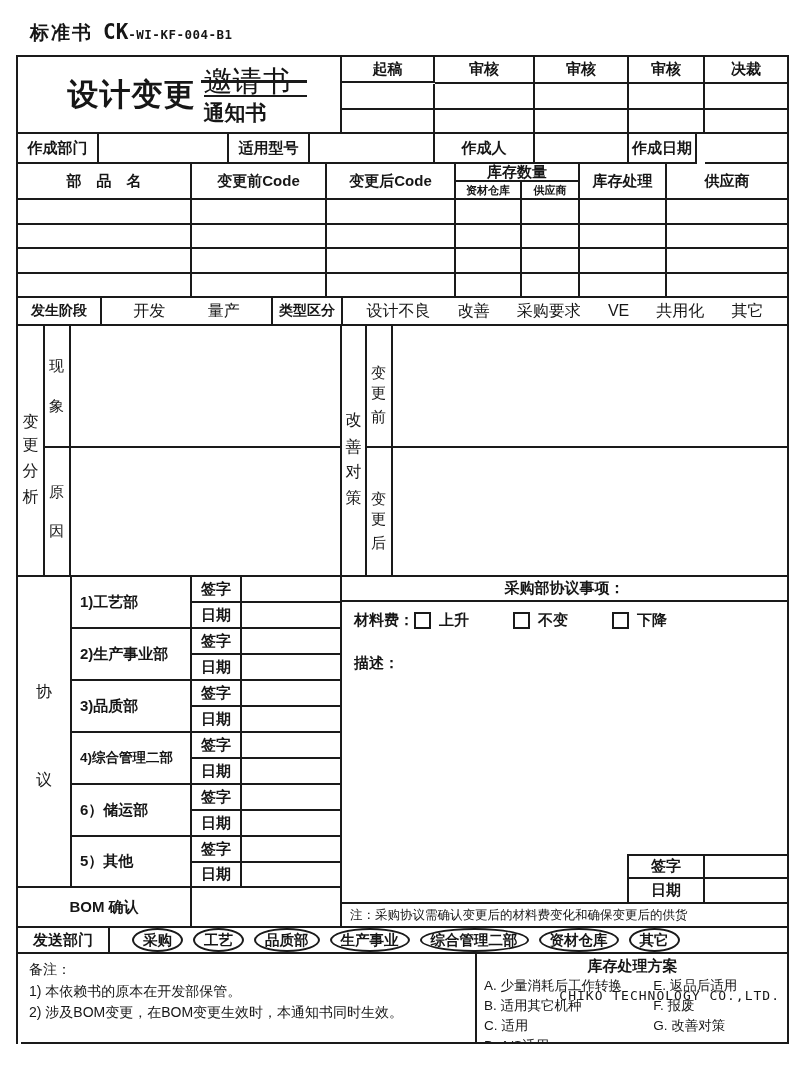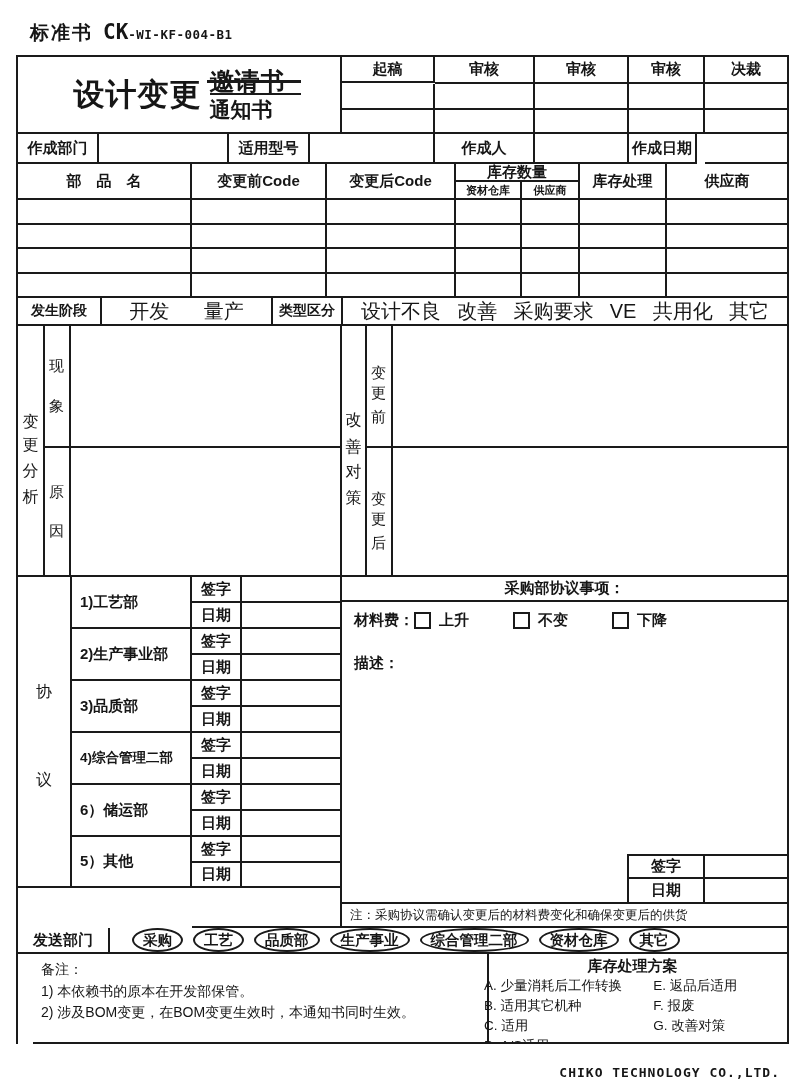--- a/index.html
+++ b/index.html
@@ -19,42 +19,42 @@
   .small{font-size:11px;}
   .left{justify-content:flex-start;padding-left:8px;}
   .vtext{writing-mode:vertical-lr;text-orientation:upright;line-height:1;}
   .ls2{letter-spacing:1.6em;}
   .ls3{letter-spacing:2.6em;}
   .ls4{letter-spacing:1.5em;}
   .ls5{letter-spacing:2.2em;}
   .titlebox{flex-direction:row;gap:8px;text-align:right;}
   .title-main{font-size:31px;font-weight:700;letter-spacing:1px;}
   .title-col{display:flex;flex-direction:column;align-items:flex-start;line-height:1.25;}
-  .strike{position:relative;font-size:25px;font-weight:700;}
+  .strike{position:relative;font-size:29px;font-weight:400;}
   .strike::after{content:"";position:absolute;left:-3px;right:-16px;top:46%;border-top:3px solid #1a1a1a;}
   .strike::before{content:"";position:absolute;left:0;right:-16px;top:88%;border-top:2px solid #1a1a1a;}
   .title-sub{font-size:21px;font-weight:700;}
-  .opts{justify-content:space-around;padding:0 10px;font-size:20px;}
+  .opts{justify-content:space-around;padding:0 10px;font-size:16px;}
   .opts span{white-space:nowrap;}
   .purchase-content{flex-direction:column;align-items:flex-start;justify-content:flex-start;padding:9px 12px;}
   .matrow{display:flex;align-items:center;font-weight:700;font-size:15px;white-space:nowrap;}
   .matrow .gap{display:inline-block;width:44px;}
   .cbx{display:inline-block;width:13px;height:13px;border:2px solid #1a1a1a;margin-right:8px;}
   .desc{font-weight:700;font-size:15px;margin-top:24px;}
   .note{font-size:12.5px;justify-content:flex-start;padding-left:8px;white-space:nowrap;}
   .ovals{justify-content:flex-start;padding-left:22px;gap:10px;}
   .oval{border:2px solid #1a1a1a;border-radius:50%;padding:1px 9px;font-size:14.5px;font-weight:700;white-space:nowrap;line-height:1.25;}
   .remarks{flex-direction:column;align-items:flex-start;justify-content:flex-start;padding:5px 8px;font-size:14px;line-height:1.55;}
   .stockplan{flex-direction:column;align-items:stretch;justify-content:flex-start;padding:3px 6px 0 10px;}
   .sp-title{text-align:center;font-weight:700;font-size:15px;}
   .sp-cols{display:flex;font-size:13.5px;line-height:1.48;}
   .sp-c1{width:57%;}
   .sp-c2{width:43%;}
-  .footer{position:absolute;left:16px;top:1065px;width:764px;text-align:right;
-          font-family:"DejaVu Sans Mono",monospace;font-size:13px;font-weight:700;letter-spacing:1px;}
+  .footer{position:absolute;left:16px;top:988px;width:764px;text-align:right;
+          font-family:"DejaVu Sans Mono",monospace;font-size:13px;font-weight:400;letter-spacing:1px;}
 </style>
 </head>
 <body>
 
 <div class="pagehead">
   <span class="ph-label">标准书</span><span class="ph-ck">CK</span><span class="ph-code">-WI-KF-004-B1</span>
 </div>
 
 <div class="form">
 
@@ -209,34 +209,35 @@
     </div>
     <div class="desc">描述：</div>
   </div>
   <div class="cell" style="left:324px;top:797px;width:287px;height:50px;border-top:none"></div>
   <div class="cell bold bt" style="left:611px;top:797px;width:76px;height:25px">签字</div>
   <div class="cell bt" style="left:687px;top:797px;width:84px;height:25px"></div>
   <div class="cell bold" style="left:611px;top:822px;width:76px;height:25px">日期</div>
   <div class="cell" style="left:687px;top:822px;width:84px;height:25px"></div>
   <div class="cell note" style="left:324px;top:847px;width:447px;height:24px">注：采购协议需确认变更后的材料费变化和确保变更后的供货</div>
 
+  <div class="cell bold" style="left:0;top:831px;width:174px;height:40px">BOM 确认</div>
   <div class="cell" style="left:174px;top:831px;width:150px;height:40px"></div>
 
   <div class="cell bold" style="left:0;top:871px;width:92px;height:26px">发送部门</div>
   <div class="cell ovals" style="left:92px;top:871px;width:679px;height:26px">
     <span class="oval">采购</span>
     <span class="oval">工艺</span>
     <span class="oval">品质部</span>
     <span class="oval">生产事业</span>
     <span class="oval">综合管理二部</span>
     <span class="oval">资材仓库</span>
     <span class="oval">其它</span>
   </div>
 
-  <div class="cell remarks" style="left:15px;top:897px;width:456px;height:90px">
+  <div class="cell remarks" style="left:3px;top:897px;width:456px;height:90px">
     <div>备注：</div>
     <div>1) 本依赖书的原本在开发部保管。</div>
     <div>2) 涉及BOM变更，在BOM变更生效时，本通知书同时生效。</div>
   </div>
   <div class="cell stockplan" style="left:456px;top:897px;width:315px;height:90px">
     <div class="sp-title">库存处理方案</div>
     <div class="sp-cols">
       <div class="sp-c1">
         <div>A. 少量消耗后工作转换</div>
         <div>B. 适用其它机种</div>

